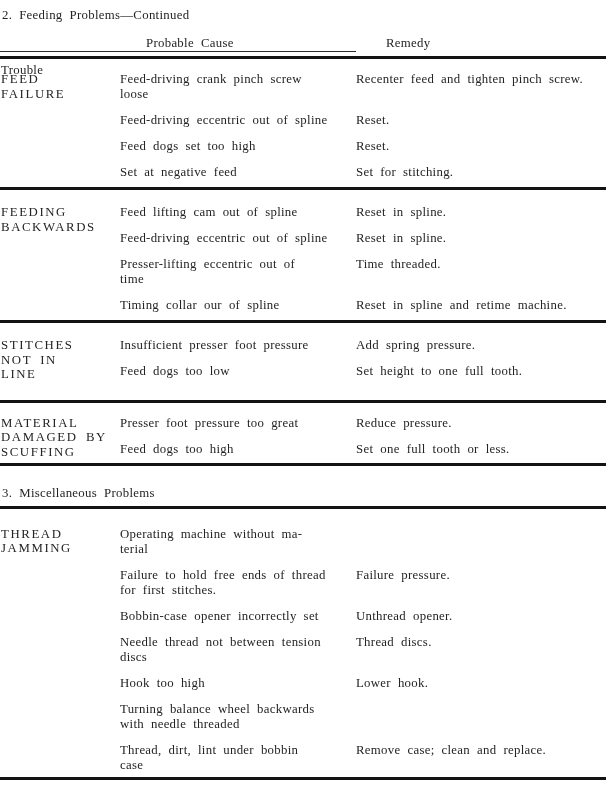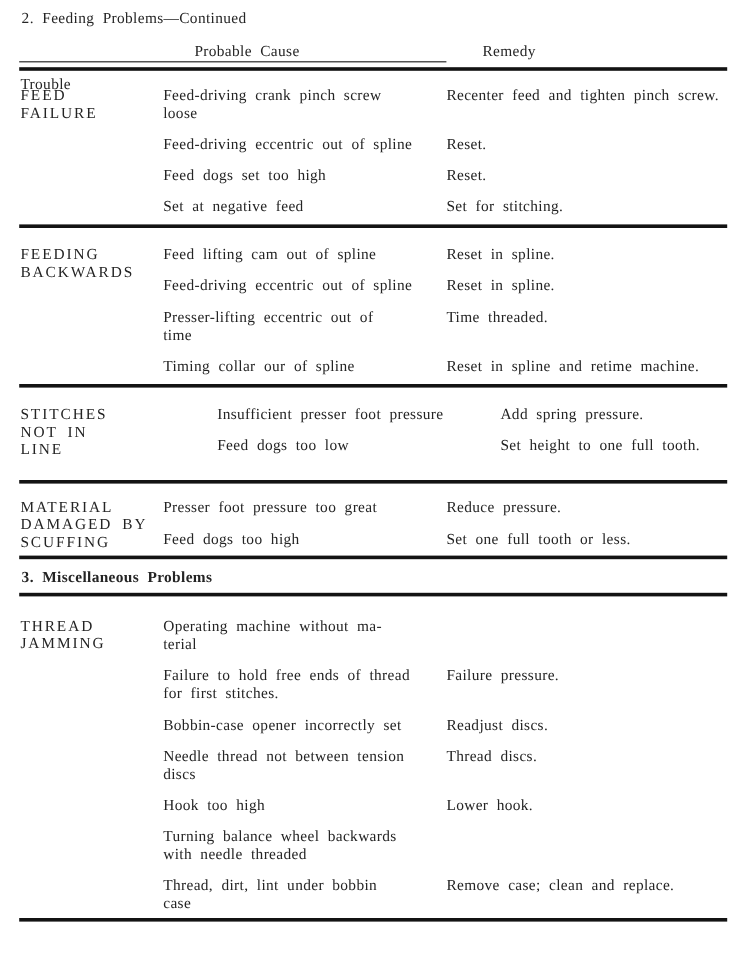--- a/index.html
+++ b/index.html
@@ -12,32 +12,32 @@
     height: 802px;
     overflow: hidden;
     font-family: "Liberation Serif", "DejaVu Serif", serif;
     font-size: 12.8px;
     line-height: 15px;
     color: #242424;
     letter-spacing: 0.3px;
     word-spacing: 3.5px;
   }
   .page {
-    padding: 8px 6px 0 16px;
+    padding: 8px 6px 0 0;
   }
   .doc-title {
     margin: 0 0 0 2px;
     font-size: 12.8px;
     font-weight: normal;
     line-height: 15px;
   }
   .section3-title {
-    margin: 8px 0 5px 2px;
+    margin: 20px 0 5px 2px;
     font-size: 12.8px;
-    font-weight: bold;
+    font-weight: normal;
     line-height: 15px;
   }
   
   .thead {
     position: relative;
     margin-top: 13px;
     height: 16px;
   }
   .th {
     position: absolute;
@@ -60,21 +60,21 @@
     margin: 0;
   }
   .rule-header { margin-top: 4px; }
   
   .group {
     display: grid;
     grid-template-columns: 120px 1fr;
   }
   .g1 { padding: 13px 0 7px; }
   .g2 { padding: 15px 0 7px; }
-  .g3 { padding: 15px 0 18px; gap: 45px; }
+  .g3 { padding: 15px 0 18px; }
   .g4 { padding: 13px 0 3px; }
   .g5 { padding: 18px 0 4px; }
   .trouble {
     grid-column: 1;
     padding-left: 1px;
     letter-spacing: 1.6px;
     line-height: 14.6px;
     white-space: pre-line;
   }
   .rows { grid-column: 2; }
@@ -203,21 +203,21 @@
         <div class="cause">Operating machine without ma-
 terial</div>
       </div>
       <div class="row">
         <div class="cause">Failure to hold free ends of thread
 for first stitches.</div>
         <div class="remedy">Failure pressure.</div>
       </div>
       <div class="row">
         <div class="cause">Bobbin-case opener incorrectly set</div>
-        <div class="remedy">Readjust discs.</div>
+        <div class="remedy">Unthread opener.</div>
       </div>
       <div class="row">
         <div class="cause">Needle thread not between tension
 discs</div>
         <div class="remedy">Thread discs.</div>
       </div>
       <div class="row">
         <div class="cause">Hook too high</div>
         <div class="remedy">Lower hook.</div>
       </div>

